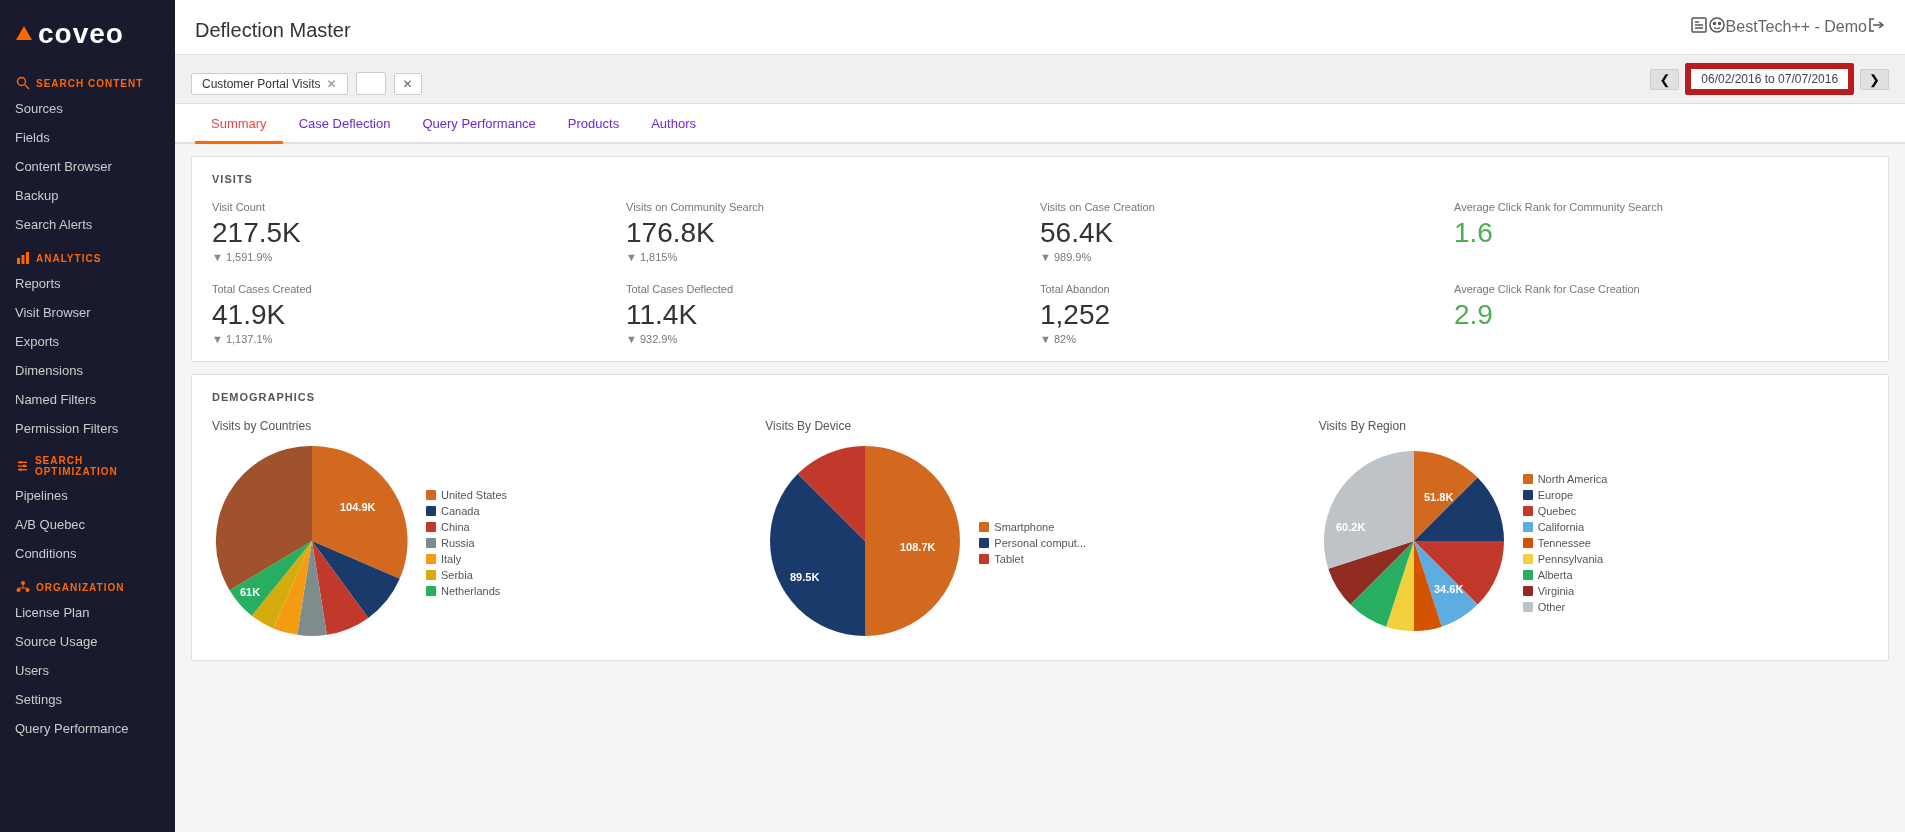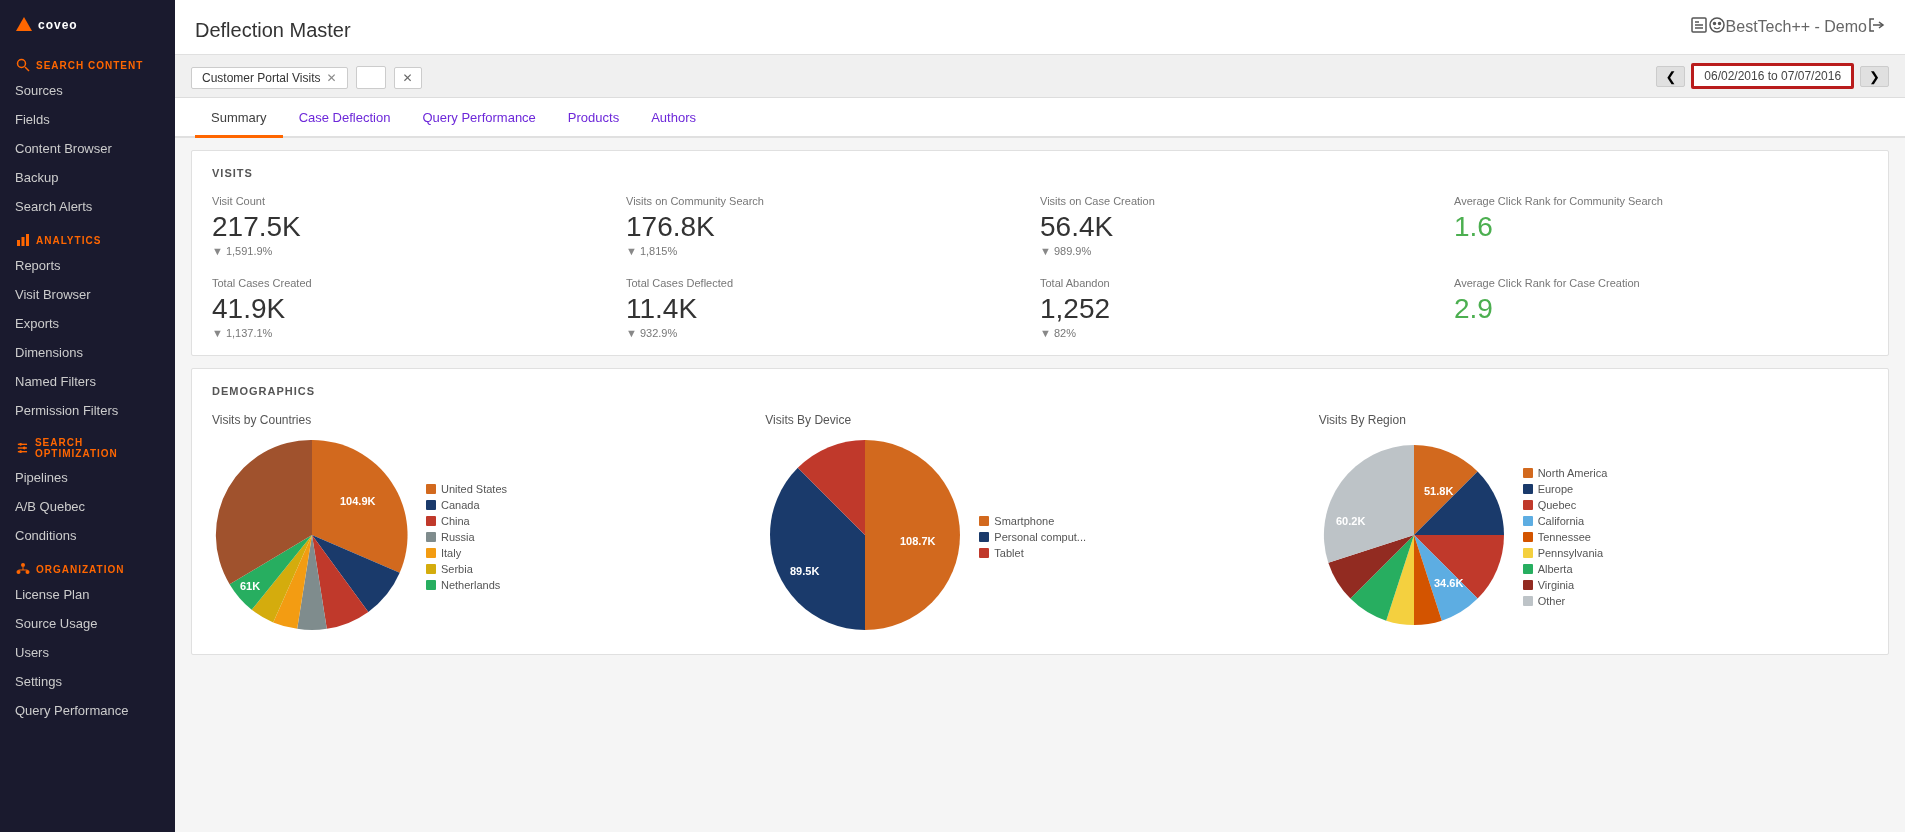--- a/index.html
+++ b/index.html
@@ -16,21 +16,21 @@
       height: 100%;
       overflow-y: auto;
     }
     .sidebar-logo {
       padding: 18px 16px 14px;
       display: flex;
       align-items: center;
     }
     .logo-text {
       color: #fff;
-      font-size: 12px;
+      font-size: 28px;
       font-weight: bold;
       letter-spacing: 1px;
     }
     .logo-triangle {
       width: 0; height: 0;
       border-left: 8px solid transparent;
       border-right: 8px solid transparent;
       border-bottom: 14px solid #f60;
       margin-right: 6px;
       margin-top: -2px;
@@ -112,38 +112,38 @@
     .filterbar-spacer { flex: 1; }
     .date-nav { display: flex; align-items: center; gap: 6px; }
     .date-arrow {
       background: #e0e0e0;
       border: 1px solid #ccc;
       padding: 2px 8px;
       cursor: pointer;
       border-radius: 2px;
       font-size: 13px;
     }
-    .date-range { font-size: 12px; color: #444; background: #fff; border: 3px solid #b91c1c; padding: 3px 10px; border-radius: 2px; }
+    .date-range { font-size: 12px; color: #444; background: #fff; border: 6px solid #b91c1c; padding: 3px 10px; border-radius: 2px; }
 
     
     #tabs {
       background: #fff;
       padding: 0 20px;
       display: flex;
       border-bottom: 2px solid #e0e0e0;
     }
     .tab {
       padding: 12px 16px 10px;
       cursor: pointer;
       color: #6d28d9;
       font-size: 13px;
       border-bottom: 3px solid transparent;
       margin-bottom: -2px;
     }
-    .tab.active { color: #404040; border-bottom-color: #f60; font-weight: 500; }
+    .tab.active { color: #ef4444; border-bottom-color: #f60; font-weight: 500; }
 
     
     #content {
       flex: 1;
       overflow-y: auto;
       background: #f5f5f5;
       padding: 0;
     }
 
     

